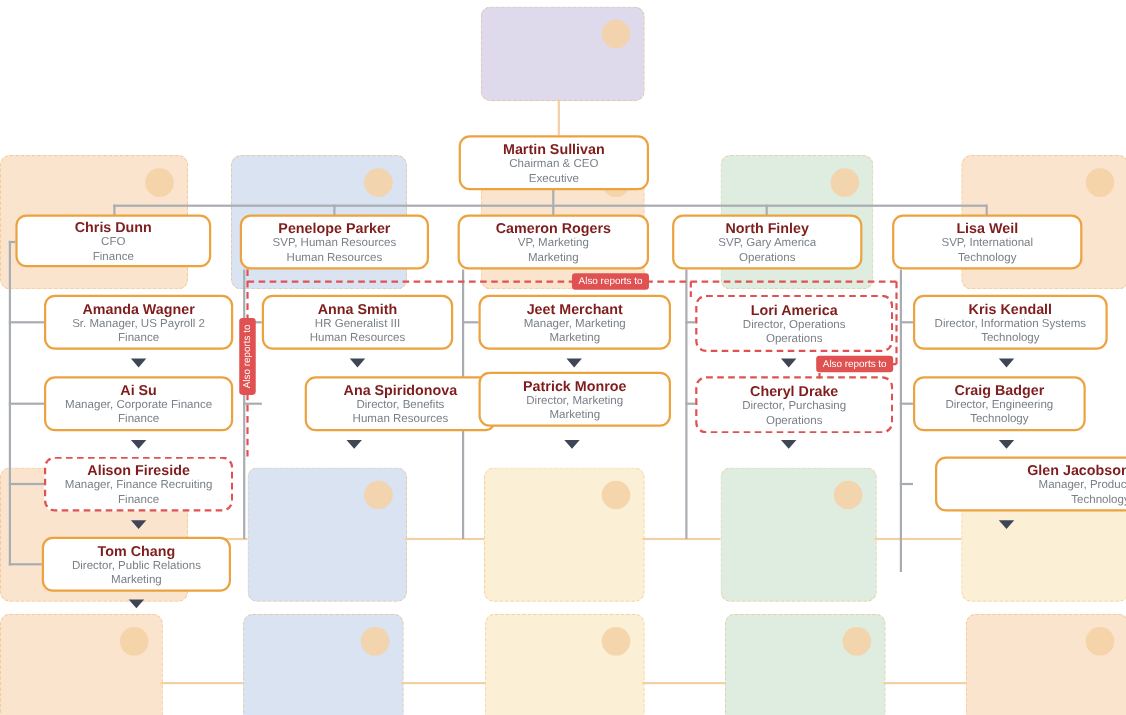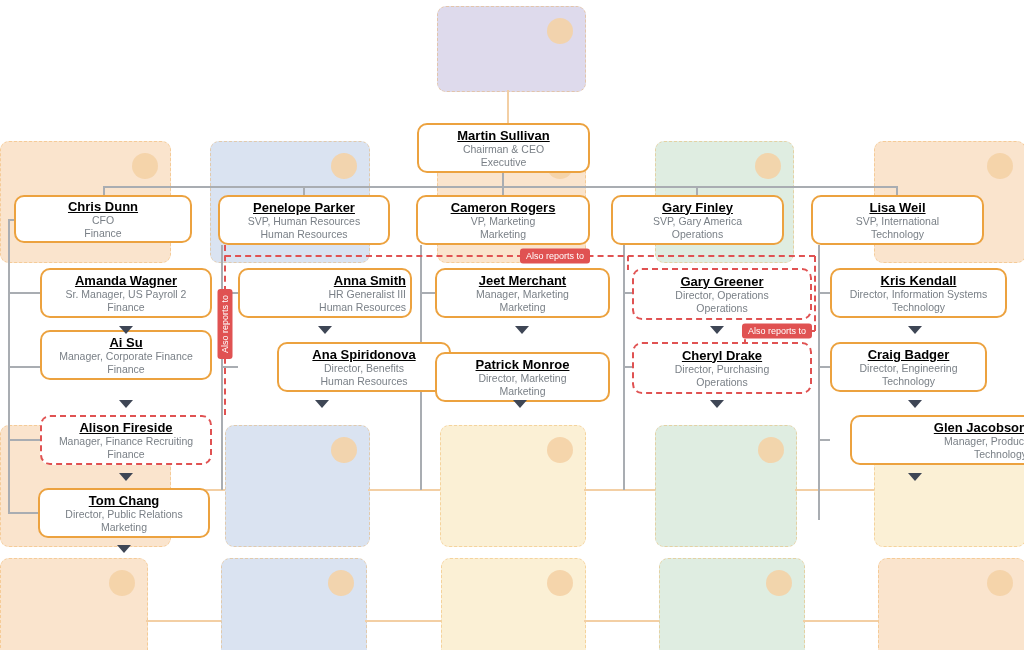--- a/index.html
+++ b/index.html
@@ -20,21 +20,21 @@
   .oline{position:absolute;background:#F3CFA4;z-index:1;}
   .rv{position:absolute;width:0;border-left:2px dashed #E05252;z-index:6;}
   .rh{position:absolute;height:0;border-top:2px dashed #E05252;z-index:6;}
   
   .node{
     position:absolute;background:#ffffff;border:2px solid #ECA23F;border-radius:10px;
     box-sizing:border-box;display:flex;flex-direction:column;justify-content:center;
     text-align:center;z-index:5;padding:2px 4px;
   }
   .node.dashed{border:2px dashed #E05252;}
-  .nm{font-size:13px;font-weight:bold;color:#000000;line-height:15px;text-decoration:underline;}
+  .nm{font-size:13px;font-weight:bold;color:#7f1d1d;line-height:15px;}
   .sub{font-size:10.5px;color:#7A8087;line-height:13px;}
   
   .arrow{
     position:absolute;width:0;height:0;z-index:5;
     border-left:7px solid transparent;border-right:7px solid transparent;
     border-top:8px solid #3E4655;cursor:pointer;
   }
   
   .rlabel{
     position:absolute;background:#E05252;color:#ffffff;font-size:9px;line-height:11px;
@@ -166,75 +166,75 @@
   <div class="nm">Penelope Parker</div>
   <div class="sub">SVP, Human Resources</div>
   <div class="sub">Human Resources</div>
 </div>
 <div class="node" style="left:416px;top:195px;width:174px;height:50px;text-align:center;">
   <div class="nm">Cameron Rogers</div>
   <div class="sub">VP, Marketing</div>
   <div class="sub">Marketing</div>
 </div>
 <div class="node" style="left:611px;top:195px;width:173px;height:50px;">
-  <div class="nm">Gary Finley</div>
+  <div class="nm">North Finley</div>
   <div class="sub">SVP, Gary America</div>
   <div class="sub">Operations</div>
 </div>
 <div class="node" style="left:811px;top:195px;width:173px;height:50px;">
   <div class="nm">Lisa Weil</div>
   <div class="sub">SVP, International</div>
   <div class="sub">Technology</div>
 </div>
 
 <div class="node" style="left:40px;top:268px;width:172px;height:50px;">
   <div class="nm">Amanda Wagner</div>
   <div class="sub">Sr. Manager, US Payroll 2</div>
   <div class="sub">Finance</div>
 </div>
-<div class="node" style="left:40px;top:330px;width:172px;height:50px;text-align:center;">
+<div class="node" style="left:40px;top:342px;width:172px;height:50px;text-align:center;">
   <div class="nm">Ai Su</div>
   <div class="sub">Manager, Corporate Finance</div>
   <div class="sub">Finance</div>
 </div>
 <div class="node dashed" style="left:40px;top:415px;width:172px;height:50px;">
   <div class="nm">Alison Fireside</div>
   <div class="sub">Manager, Finance Recruiting</div>
   <div class="sub">Finance</div>
 </div>
 <div class="node" style="left:38px;top:488px;width:172px;height:50px;">
   <div class="nm">Tom Chang</div>
   <div class="sub">Director, Public Relations</div>
   <div class="sub">Marketing</div>
 </div>
 
-<div class="node" style="left:238px;top:268px;width:174px;height:50px;text-align:right;">
+<div class="node" style="left:238px;top:268px;width:174px;height:50px;">
   <div class="nm">Anna Smith</div>
   <div class="sub">HR Generalist III</div>
   <div class="sub">Human Resources</div>
 </div>
 <div class="node" style="left:238px;top:342px;width:174px;height:50px;margin-left:39px;">
   <div class="nm">Ana Spiridonova</div>
   <div class="sub">Director, Benefits</div>
   <div class="sub">Human Resources</div>
 </div>
 
 <div class="node" style="left:435px;top:268px;width:175px;height:50px;">
   <div class="nm">Jeet Merchant</div>
   <div class="sub">Manager, Marketing</div>
   <div class="sub">Marketing</div>
 </div>
-<div class="node" style="left:435px;top:352px;width:175px;height:50px;">
+<div class="node" style="left:435px;top:338px;width:175px;height:50px;">
   <div class="nm">Patrick Monroe</div>
   <div class="sub">Director, Marketing</div>
   <div class="sub">Marketing</div>
 </div>
 
 <div class="node dashed" style="left:632px;top:268px;width:180px;height:52px;">
-  <div class="nm">Gary Greener</div>
+  <div class="nm">Lori America</div>
   <div class="sub">Director, Operations</div>
   <div class="sub">Operations</div>
 </div>
 <div class="node dashed" style="left:632px;top:342px;width:180px;height:52px;">
   <div class="nm">Cheryl Drake</div>
   <div class="sub">Director, Purchasing</div>
   <div class="sub">Operations</div>
 </div>
 
 <div class="node" style="left:830px;top:268px;width:177px;height:50px;">

